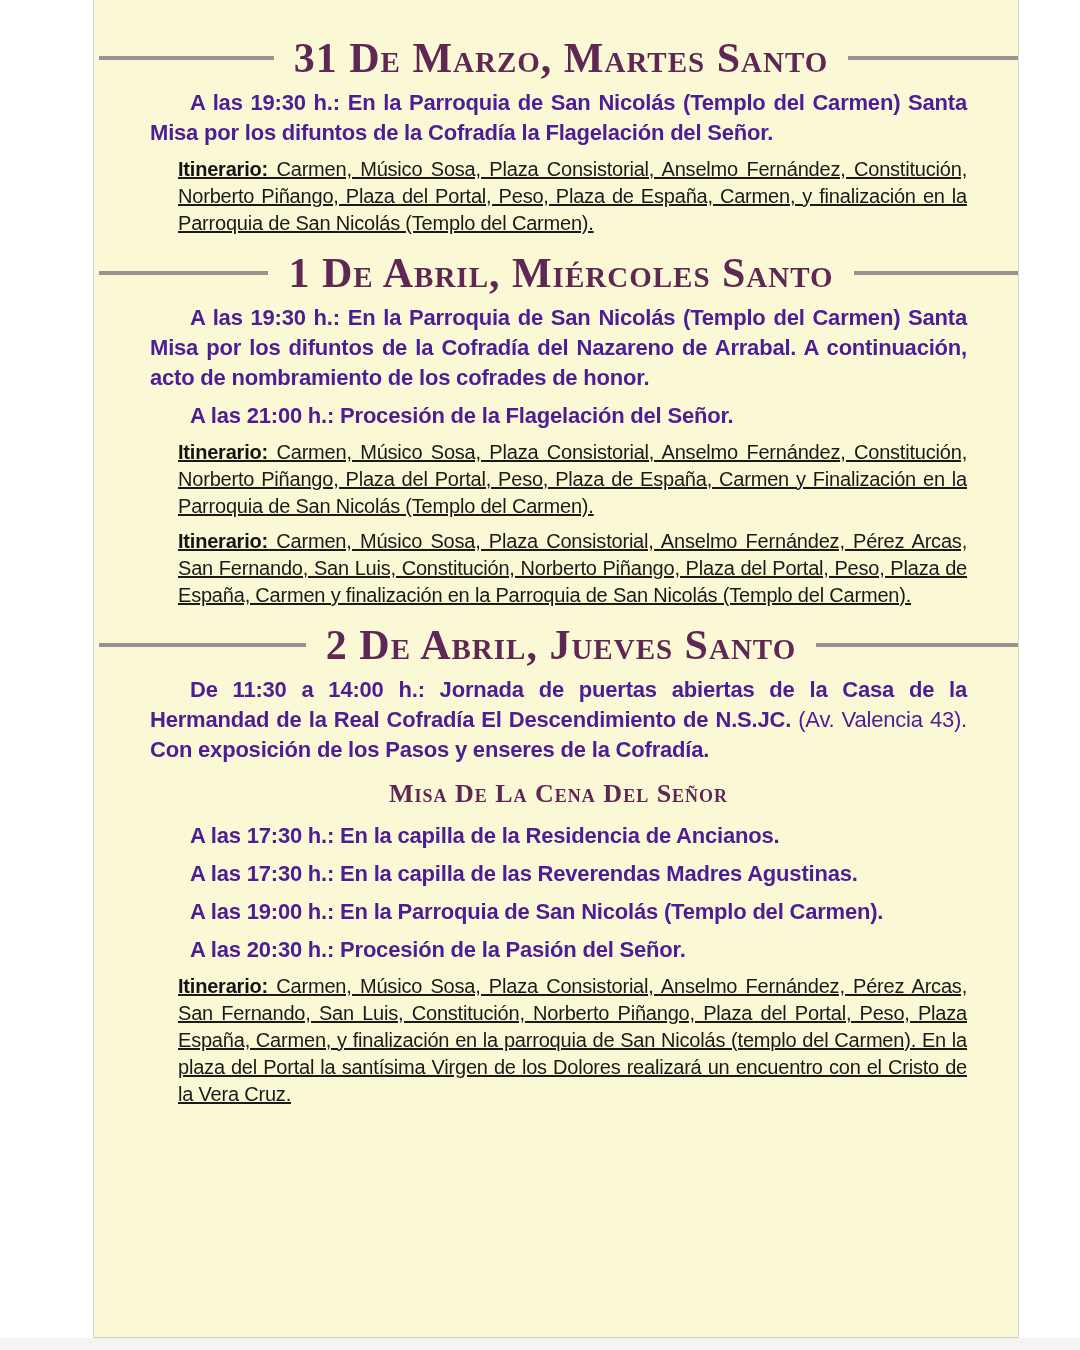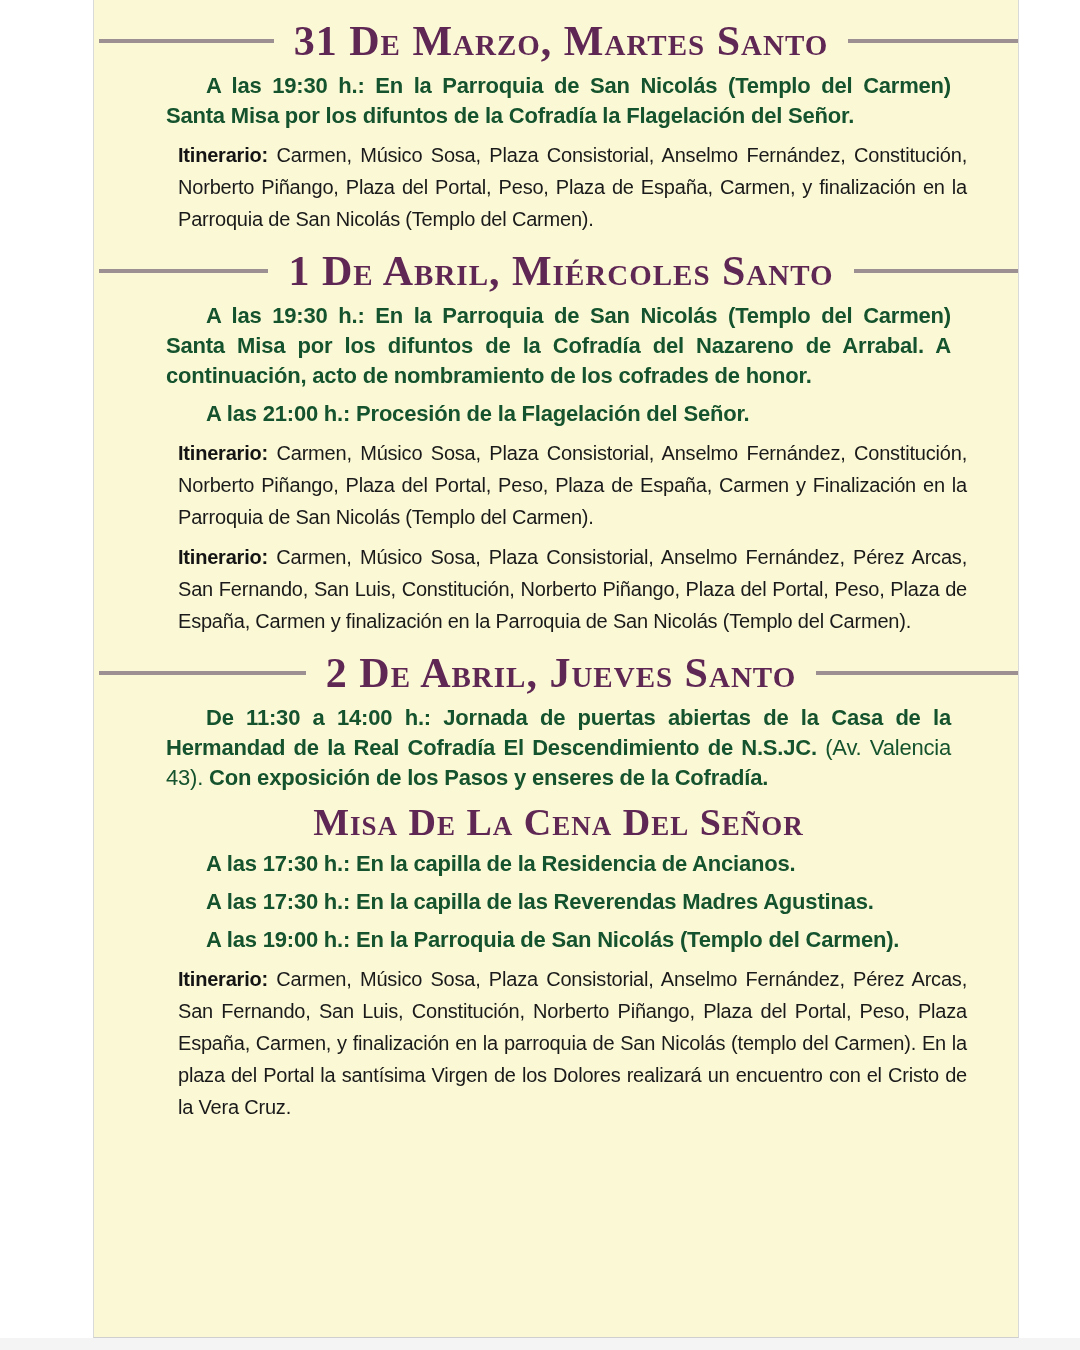--- a/index.html
+++ b/index.html
@@ -19,21 +19,21 @@
     position: absolute;
     left: 93px;
     top: 0;
     width: 926px;
     height: 1338px;
     box-sizing: border-box;
     background: #fbf8d5;
     border-left: 1px solid #d9d9d9;
     border-right: 1px solid #d9d9d9;
     border-bottom: 1px solid #cfcfcf;
-    padding: 5px 51px 0 56px;
+    padding: 22px 51px 0 56px;
     overflow: hidden;
   }
   .bottom-strip {
     position: absolute;
     left: 0;
     top: 1338px;
     width: 1080px;
     height: 12px;
     background: #f4f4f5;
   }
@@ -56,46 +56,47 @@
     color: #5f2754;
     margin: 0;
   }
   h1.heading {
     font-size: 42px;
     line-height: 44px;
     letter-spacing: 1px;
     white-space: nowrap;
   }
   h2.subheading {
-    font-size: 38px;
+    font-size: 26px;
     line-height: 38px;
     text-align: center;
     letter-spacing: 1px;
     margin: 10px 0 2px 0;
   }
   p.event {
     font-weight: 700;
     font-size: 22px;
     line-height: 30px;
     letter-spacing: -0.2px;
-    color: #14532d;
+    color: #4c1d95;
     text-align: justify;
     text-indent: 40px;
-    margin: 8px 16px;
+    margin: 8px 0;
   }
   p.event .regular-run {
     font-weight: 400;
   }
   p.detail {
     font-size: 20px;
-    line-height: 32px;
+    line-height: 27px;
     letter-spacing: -0.2px;
     color: #1a1a1a;
     text-align: justify;
     margin: 8px 0 8px 28px;
+    text-decoration: underline;
   }
   p.detail b {
     font-weight: 700;
     color: #141414;
   }
 </style>
 </head>
 <body>
 
 <div class="canvas">
@@ -129,20 +130,21 @@
         <h1 class="heading">2 De Abril, Jueves Santo</h1>
         <span class="rule"></span>
       </div>
       <p class="event"><span>De 11:30 a 14:00 h.: Jornada de puertas abiertas de la Casa de la Hermandad de la Real Cofradía El Descendimiento de N.S.JC.</span><span class="regular-run"> (Av. Valencia 43). </span><span>Con exposición de los Pasos y enseres de la Cofradía.</span></p>
 
       <h2 class="subheading">Misa De La Cena Del Señor</h2>
 
       <p class="event">A las 17:30 h.: En la capilla de la Residencia de Ancianos.</p>
       <p class="event">A las 17:30 h.: En la capilla de las Reverendas Madres Agustinas.</p>
       <p class="event">A las 19:00 h.: En la Parroquia de San Nicolás (Templo del Carmen).</p>
+      <p class="event">A las 20:30 h.: Procesión de la Pasión del Señor.</p>
 
 
       <p class="detail"><b>Itinerario:</b><span> Carmen, Músico Sosa, Plaza Consistorial, Anselmo Fernández, Pérez Arcas, San Fernando, San Luis, Constitución, Norberto Piñango, Plaza del Portal, Peso, Plaza España, Carmen, y finalización en la parroquia de San Nicolás (templo del Carmen). En la plaza del Portal la santísima Virgen de los Dolores realizará un encuentro con el Cristo de la Vera Cruz.</span></p>
     </section>
 
   </div>
   <div class="bottom-strip"></div>
 </div>
 
 </body></html>

